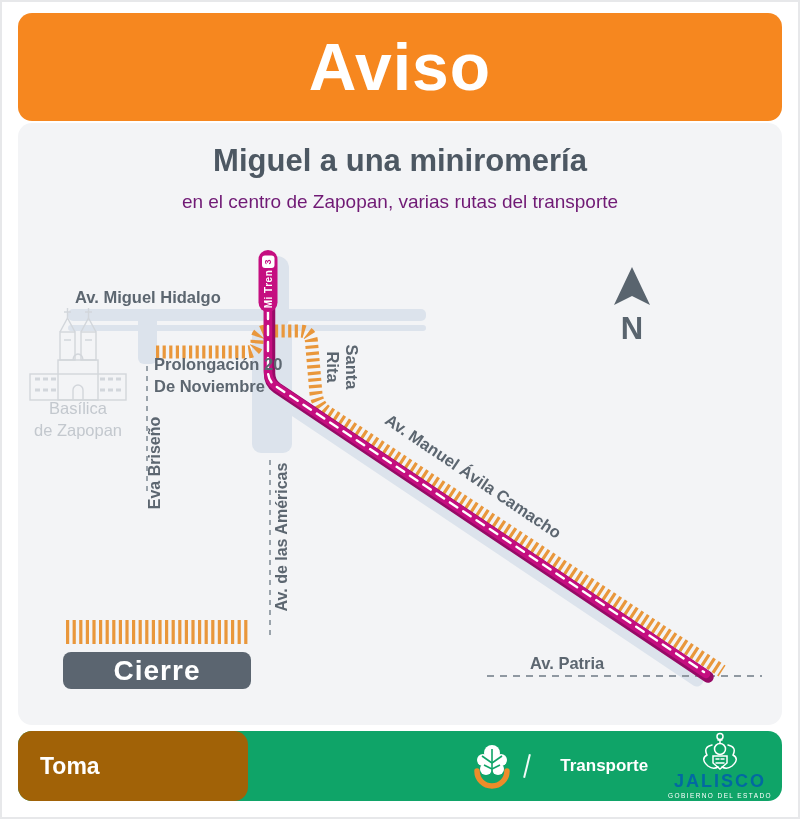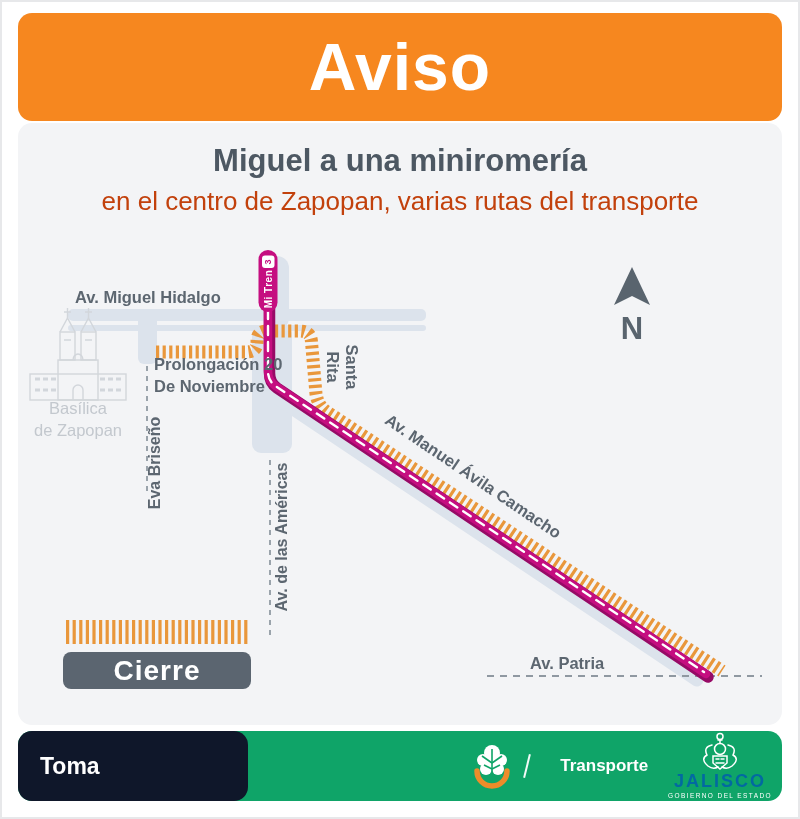--- a/index.html
+++ b/index.html
@@ -10,38 +10,38 @@
   
   #header{position:absolute;left:18px;top:13px;width:764px;height:108px;border-radius:14px;
           background:#F6871F;display:flex;align-items:center;justify-content:center;}
   #header .title{color:#ffffff;font-size:66px;font-weight:800;letter-spacing:1px;}
 
   
   #card{position:absolute;left:18px;top:123px;width:764px;height:602px;border-radius:14px;
         background:#F3F4F6;}
   #notice{position:absolute;left:0;top:20px;width:100%;text-align:center;}
   #notice .n-title{font-size:31px;font-weight:800;color:#4D5863;margin:0 0 8px 0;}
-  #notice .n-body{font-size:26px;line-height:29px;color:#c2410c;font-weight:400;}
+  #notice .n-body{font-size:19px;line-height:29px;color:#701a75;font-weight:400;}
 
   
   #map{position:absolute;left:18px;top:123px;width:764px;height:602px;}
   #map text{font-family:"Liberation Sans","DejaVu Sans",sans-serif;}
   .street-label{fill:#5C6670;font-weight:700;font-size:16.5px;}
   .street-label-sm{fill:#5C6670;font-weight:700;font-size:16px;}
   .landmark-label{fill:#C3C8CE;font-weight:400;font-size:16.5px;}
   .compass-n{fill:#59646E;font-weight:800;font-size:31px;}
   .legend-label{fill:#ffffff;font-weight:800;font-size:28px;letter-spacing:1px;}
   .badge-label{fill:#ffffff;font-weight:700;font-size:10px;letter-spacing:.5px;}
   .badge-num{fill:#C50E80;font-weight:800;font-size:9px;}
 
   
   #footer-green{position:absolute;left:18px;top:731px;width:764px;height:70px;border-radius:14px;
                 background:#0FA468;}
   #footer-orange{position:absolute;left:18px;top:731px;width:230px;height:70px;border-radius:14px;
-                 background:#0f172a;display:flex;flex-direction:column;justify-content:center;
+                 background:#a16207;display:flex;flex-direction:column;justify-content:center;
                  padding-left:22px;box-sizing:border-box;}
   #footer-orange .w1,#footer-orange .w2{color:#fff;font-weight:800;font-size:23px;line-height:26px;}
   #logos{position:absolute;right:28px;top:731px;height:70px;display:flex;align-items:center;gap:20px;}
   .transporte{display:flex;align-items:center;gap:10px;}
   .transporte .slash{width:2px;height:24px;background:#ffffff;transform:rotate(14deg);opacity:.95;}
   .transporte .t-label{color:#ffffff;font-weight:700;font-size:17px;margin-left:22px;}
   .jalisco{display:flex;flex-direction:column;align-items:center;line-height:1;}
   .jalisco .j-name{color:#0369a1;font-weight:800;font-size:18px;letter-spacing:2px;margin-top:2px;}
   .jalisco .j-sub{color:#ffffff;font-weight:400;font-size:6.5px;letter-spacing:1.4px;margin-top:3px;}
 </style>

